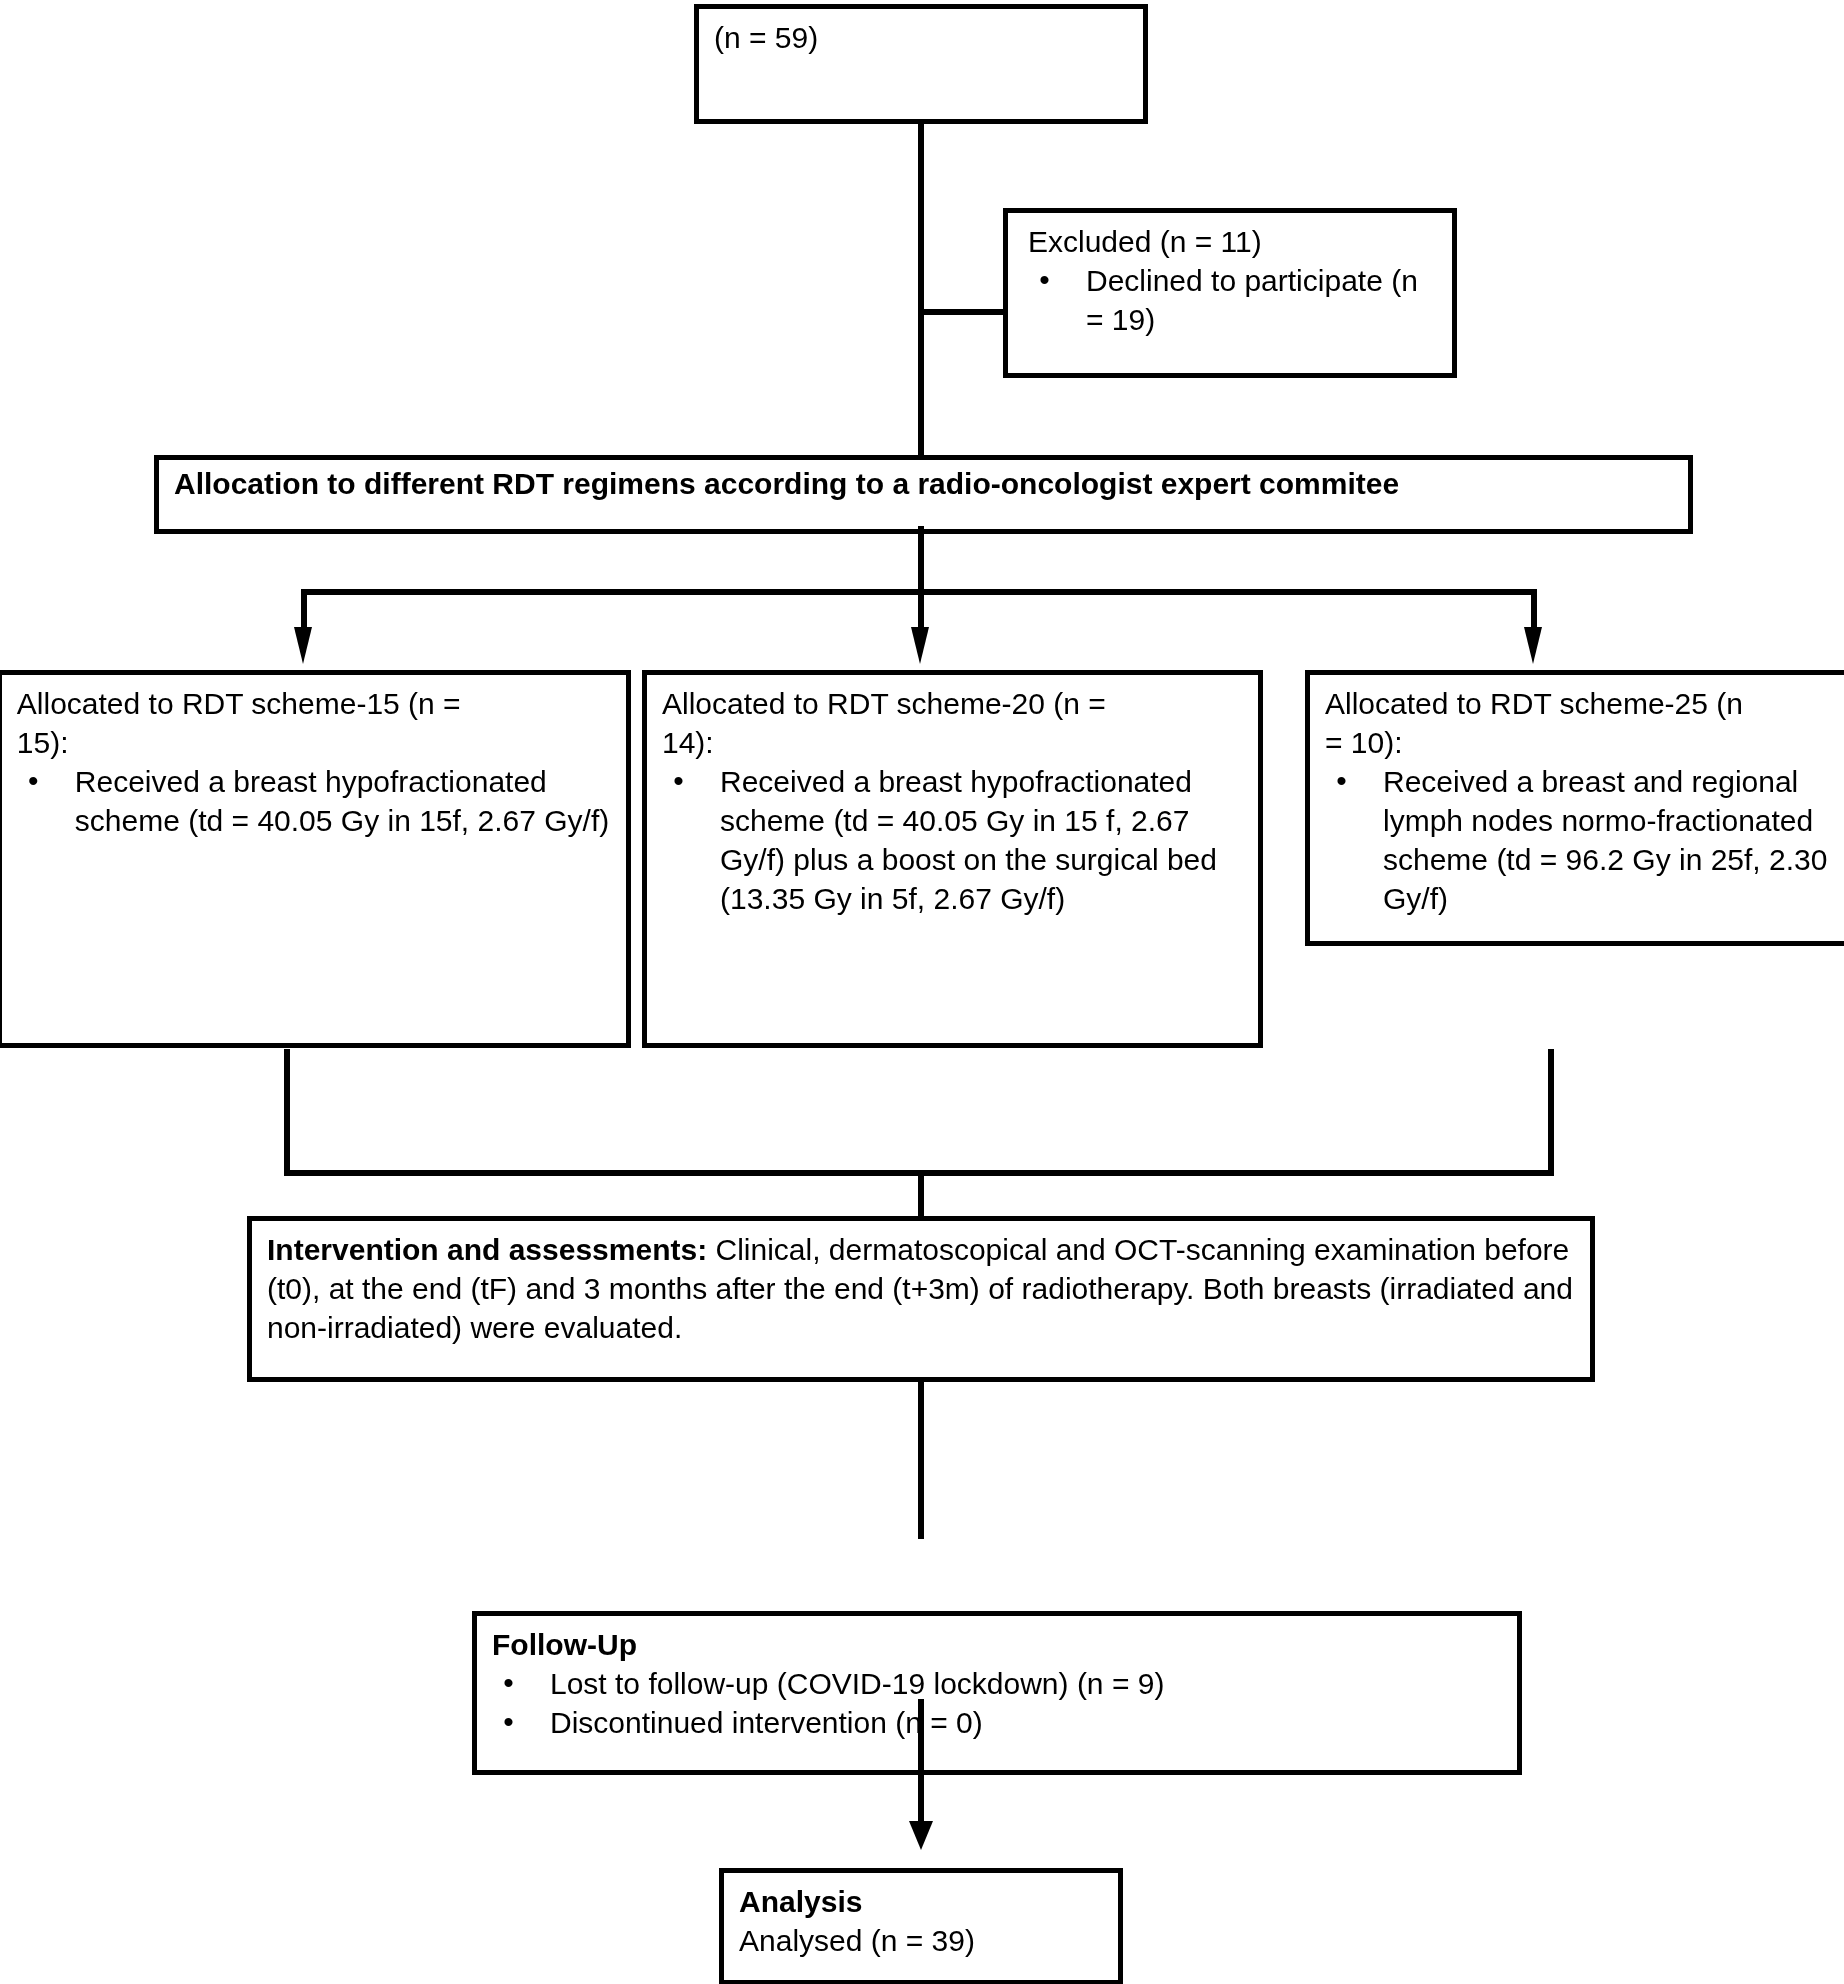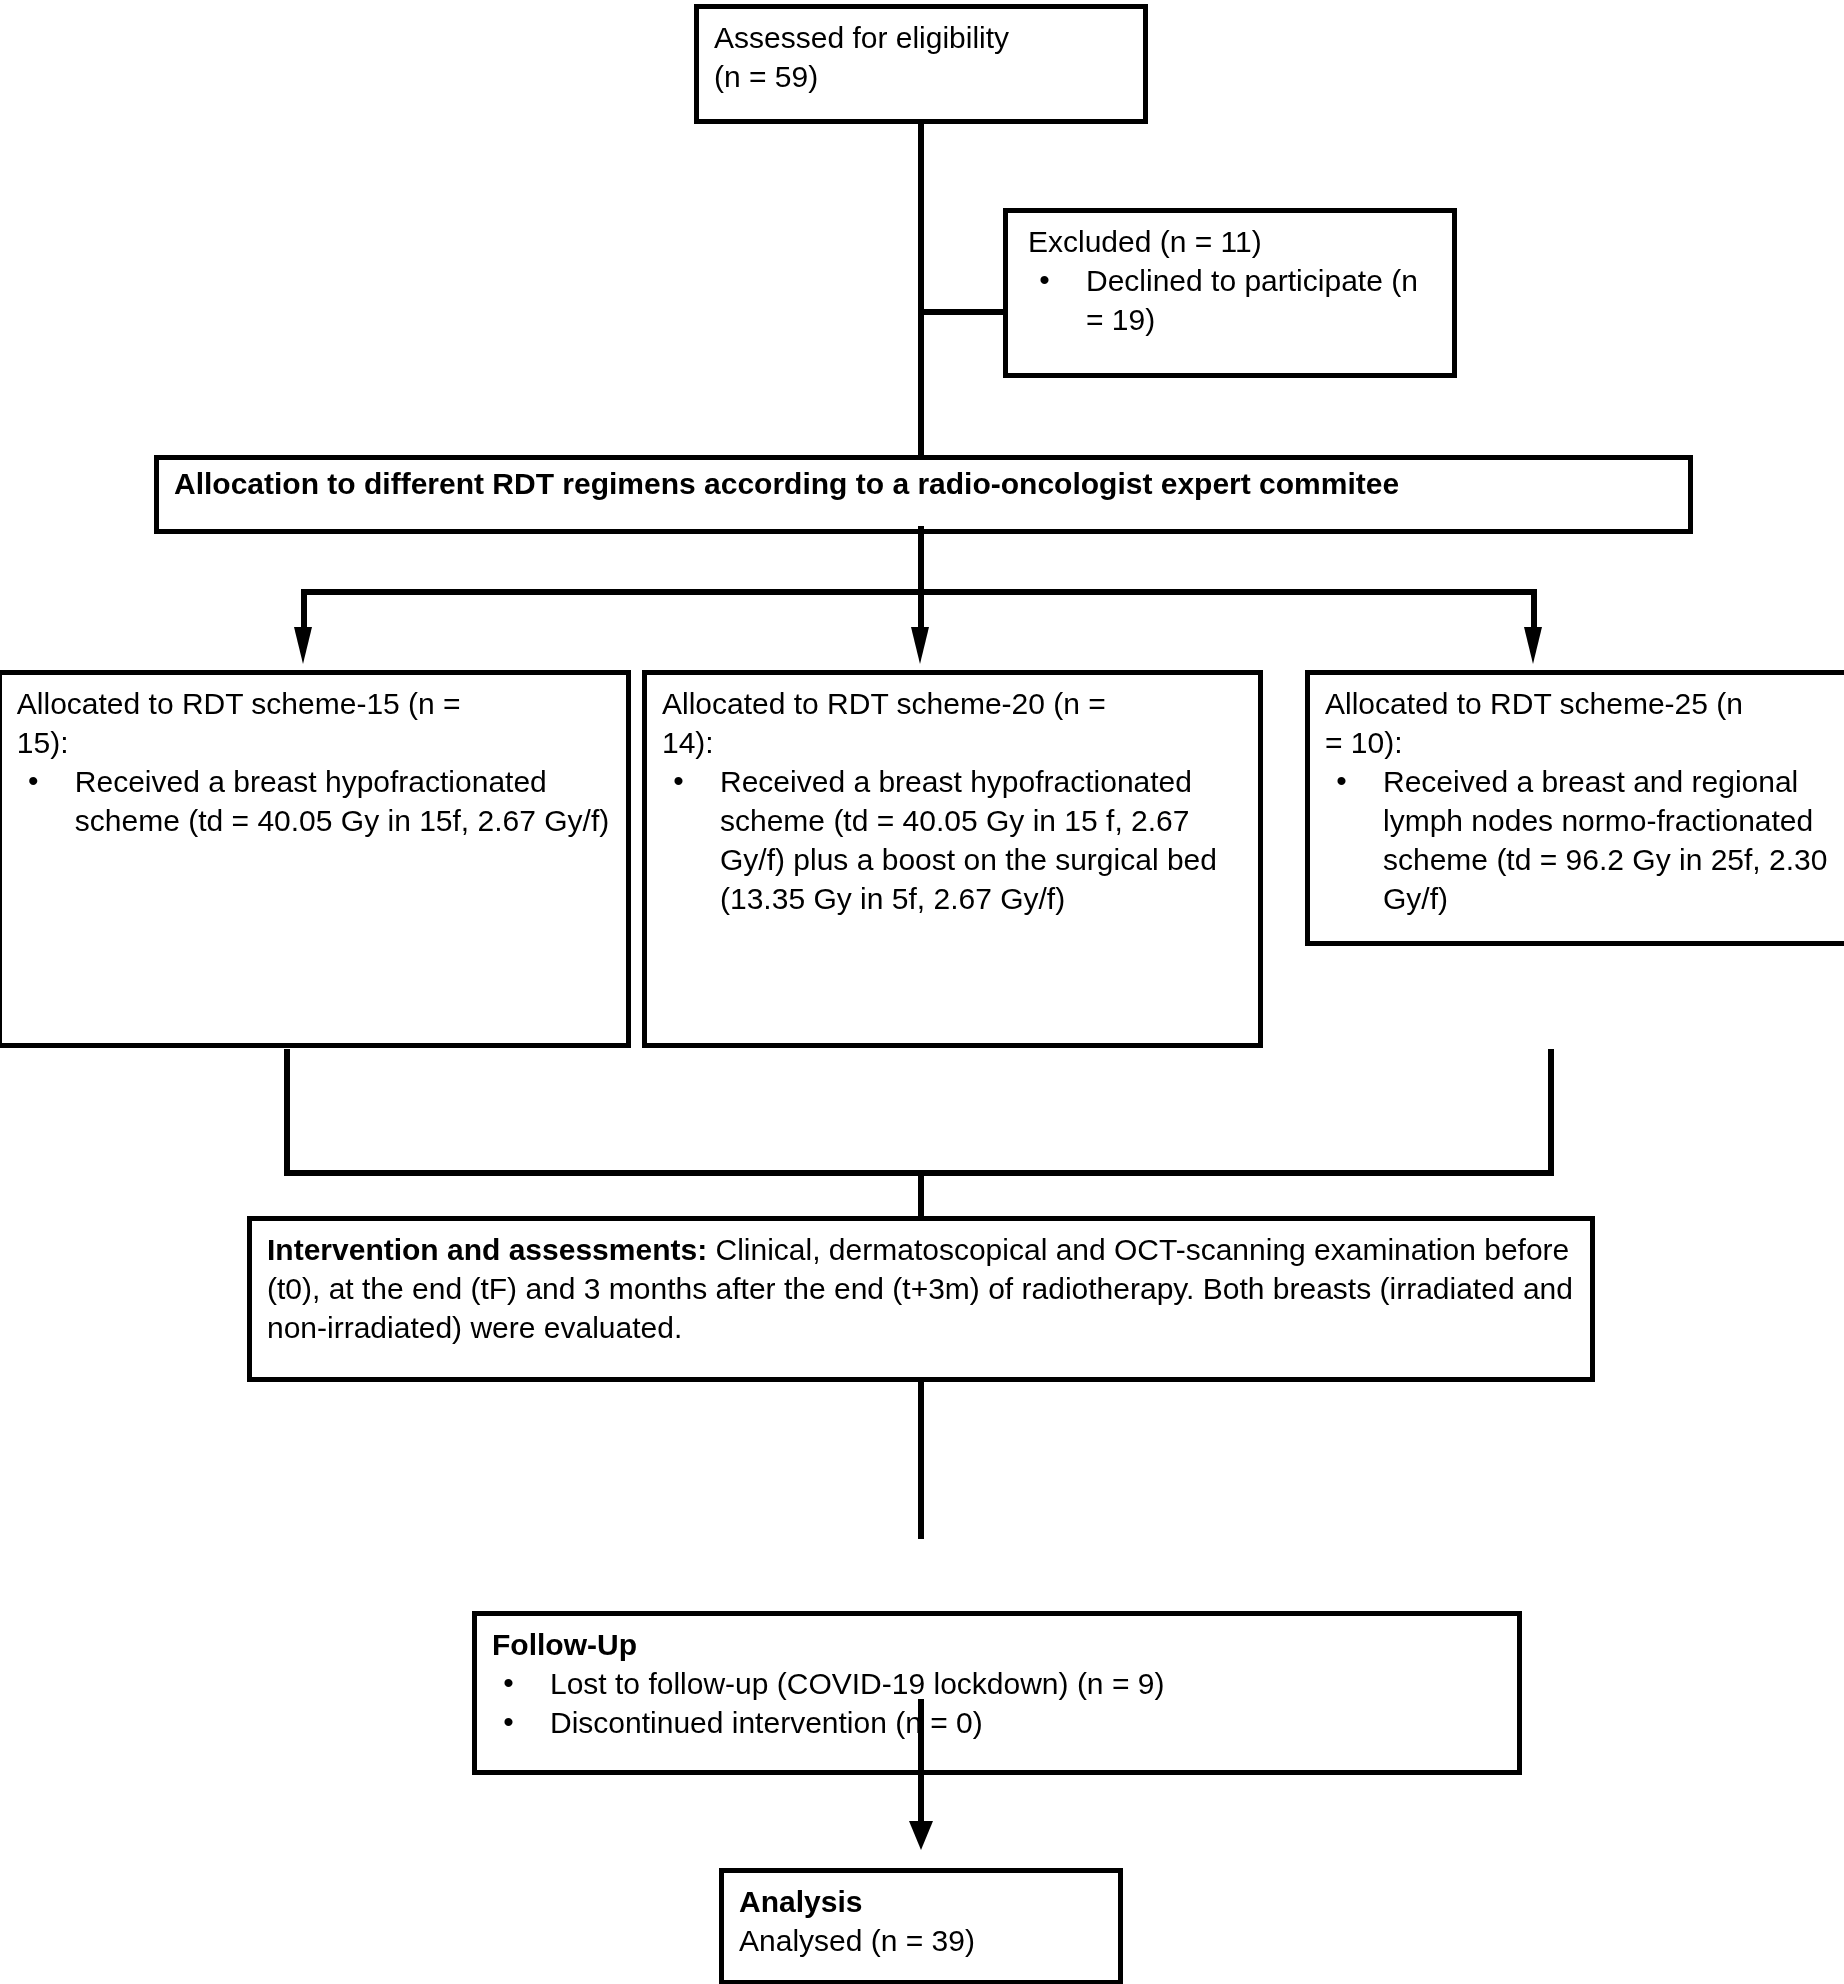--- a/index.html
+++ b/index.html
@@ -80,21 +80,20 @@
     border-right-width: 9.5px;
     border-top-width: 37px;
   }
 </style>
 </head>
 <body>
 
 <div id="diagram">
 
   <div class="box" style="left:694px; top:3.8px; width:454px; height:120px;">
-    <p>Assessed for eligibility</p>
     <p>(n = 59)</p>
   </div>
 
   <div class="vline" style="left:918px; top:124px; height:334px;"></div>
 
   <div class="hline" style="left:918px; top:309px; width:88px;"></div>
 
   <div class="box" style="left:1003px; top:208px; width:454px; height:170px;padding-left:20px;">
     <p>Excluded (n = 11)</p>
     <ul class="bul">

